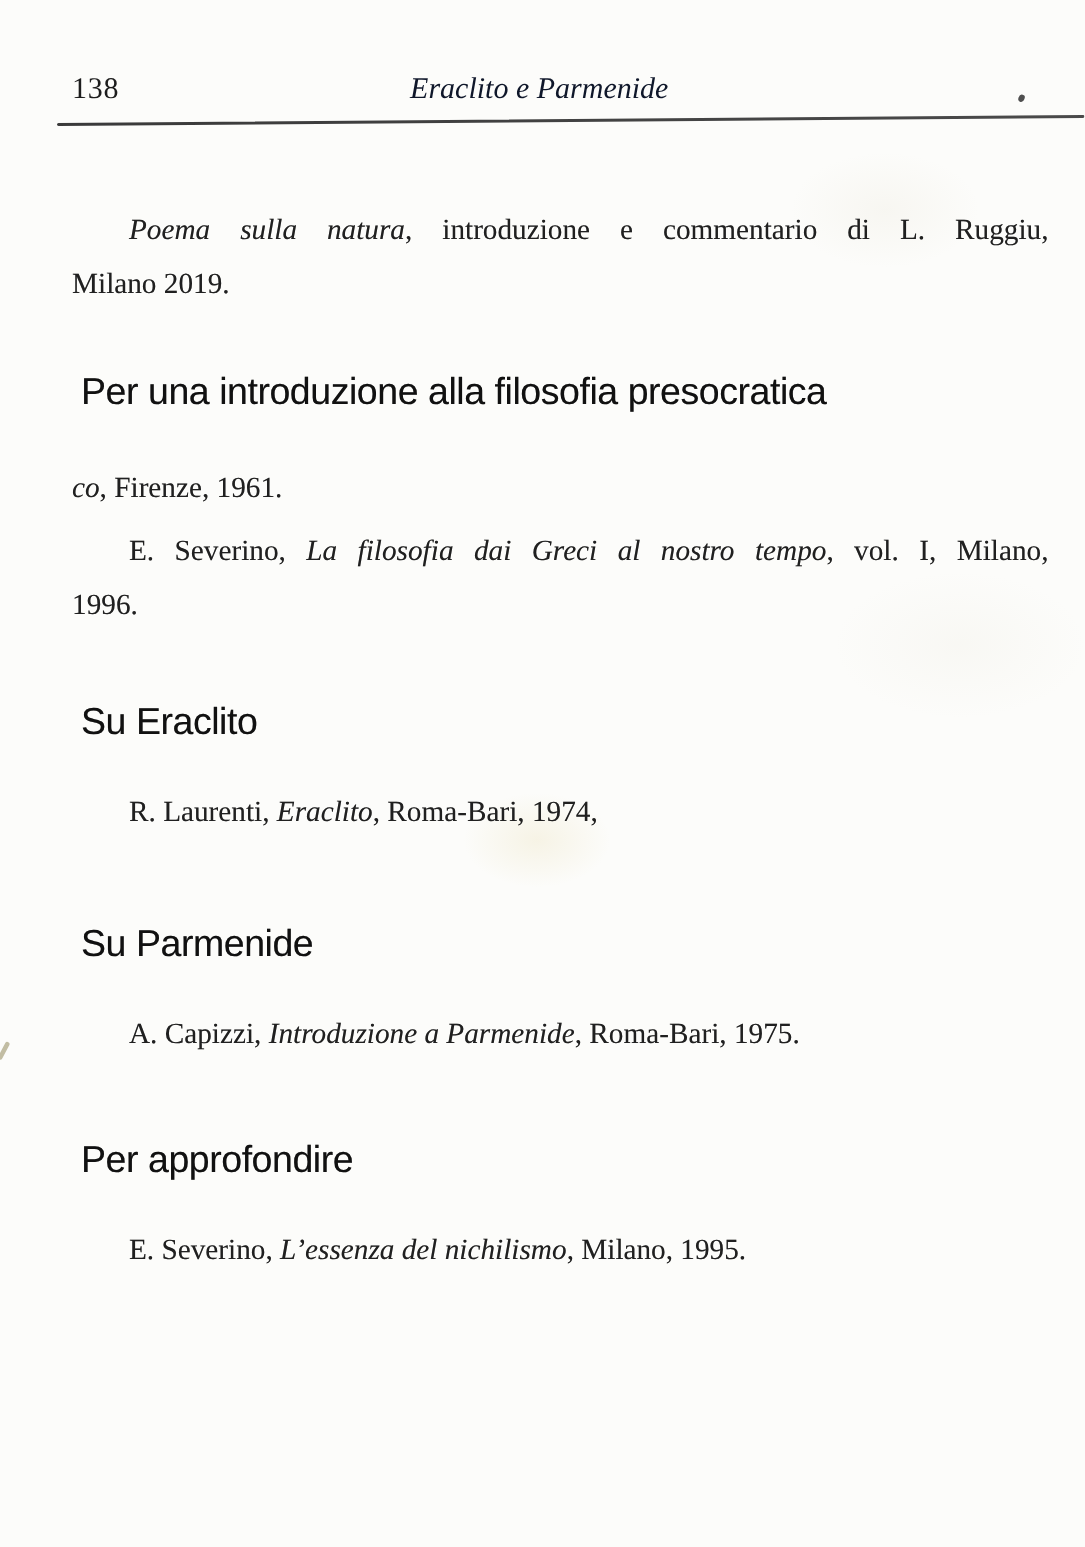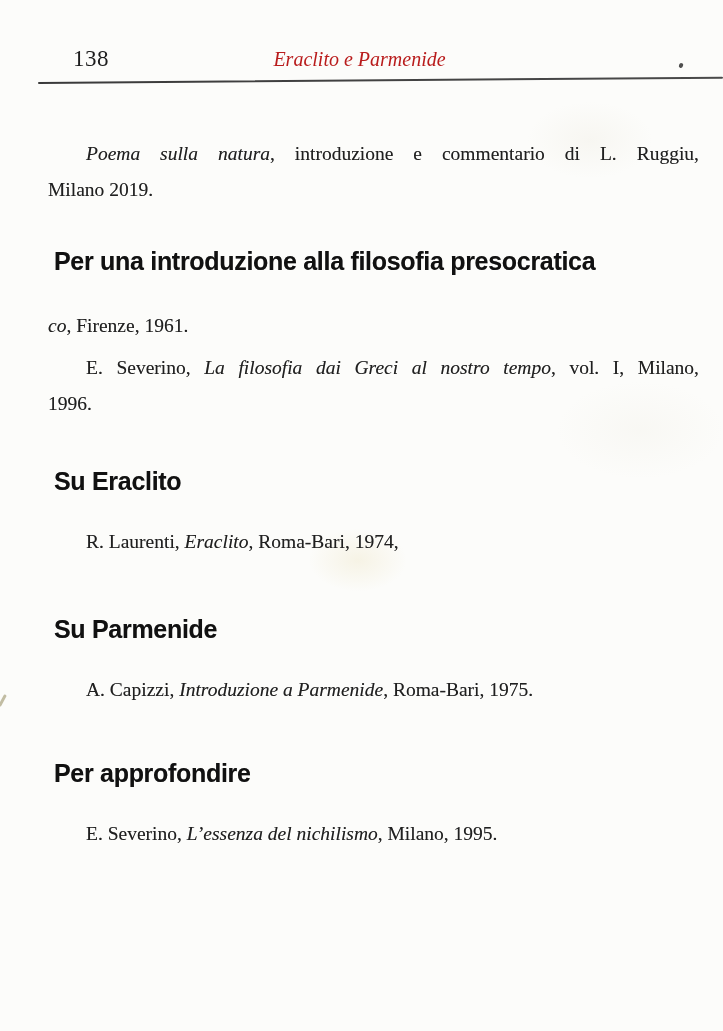--- a/index.html
+++ b/index.html
@@ -8,39 +8,39 @@
     background:
       radial-gradient(ellipse 70px 45px at 358px 560px, rgba(216,196,120,.16), transparent 70%),
       radial-gradient(ellipse 90px 55px at 590px 140px, rgba(205,195,165,.10), transparent 70%),
       radial-gradient(ellipse 120px 70px at 640px 430px, rgba(205,198,170,.08), transparent 70%),
       #fcfcfa;
     font-family:"Liberation Serif","DejaVu Serif",serif;
     color:#222;
   }
   .page{position:absolute;inset:0;padding-left:48px;padding-right:24px;box-sizing:border-box;}
   .header{position:relative;margin-top:48px;line-height:22px;height:22px;}
-  .pagenum{font-size:23px;letter-spacing:.5px;color:#1d1d1d;margin-left:25px;}
+  .pagenum{font-size:20px;letter-spacing:.5px;color:#1d1d1d;}
   .runtitle{
     position:absolute;left:0;right:0;top:0;text-align:center;
-    font-style:italic;font-size:20px;color:#b91c1c;
+    font-style:italic;font-size:20px;color:#0f172a;
     transform:translateX(-14px);
   }
   .rule{
     margin-top:12px;margin-left:-10px;width:685px;height:2px;
     background:linear-gradient(to right,#3a3a3a,#4a4a4a);
     transform:rotate(-0.45deg);transform-origin:left center;border-radius:1px;
   }
   .para{margin:0;font-size:19.5px;line-height:36px;color:#202020;text-shadow:0 0 .4px rgba(20,20,20,.35);}
   .line{display:block;}
   .line.j{text-align:justify;text-align-last:justify;}
   .line.ind{text-indent:38px;}
   .it{font-style:italic;}
   .heading{
     margin:0;font-family:"Liberation Sans","DejaVu Sans",sans-serif;
-    font-weight:bold;font-size:25px;line-height:34px;letter-spacing:-0.3px;
+    font-weight:normal;font-size:25px;line-height:34px;letter-spacing:-0.3px;
     color:#111;padding-left:6px;text-shadow:0 0 .4px rgba(0,0,0,.4);
   }
   .mt6{margin-top:6px;}
   .mt26{margin-top:26px;} .mt30{margin-top:30px;}
   .mt36{margin-top:36px;} .mt42{margin-top:42px;}
   .mt48{margin-top:48px;} .mt52{margin-top:52px;}
   .artifact-dot{
     position:absolute;left:679px;top:63px;width:4px;height:5px;
     background:#4f4f4f;border-radius:50% 40% 55% 45%;transform:rotate(20deg);
   }

